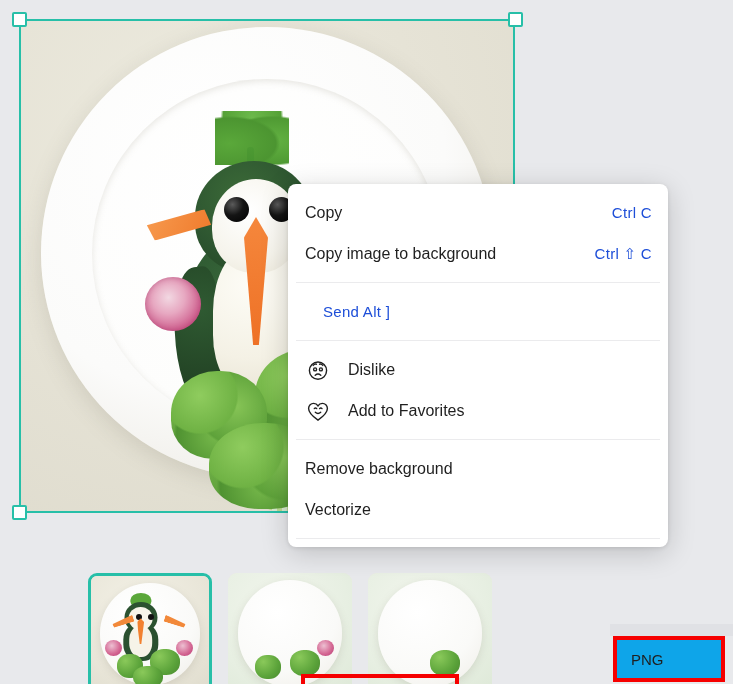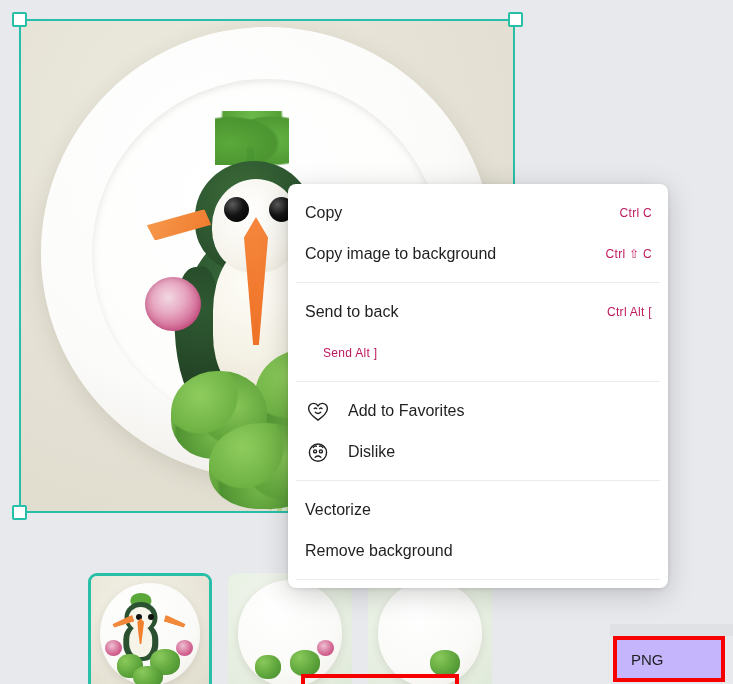--- a/index.html
+++ b/index.html
@@ -293,43 +293,43 @@
     margin-right: 17px;
     flex: 0 0 26px;
     display: flex; align-items: center; justify-content: center;
   }
   .menu-item .mi-label {
     font-size: 16px;
     color: #1f1f1f;
     flex: 1 1 auto;
   }
   .menu-item .mi-shortcut {
-    font-size: 12px;
-    color: #be185d;
+    font-size: 15px;
+    color: #1d4ed8;
     margin-left: 18px;
     letter-spacing: 0.3px;
     text-align: center;
   }
   .menu-sep {
     height: 1px;
     background: #ebebed;
     margin: 8px 8px 8px 8px;
   }
 
   
   .ann {
     position: absolute;
     border: 4px solid #f60000;
     box-sizing: border-box;
     background: transparent;
   }
   .ann-png {
     left: 613px; top: 636px;
     width: 112px; height: 46px;
-    background: #c4b5fd;
+    background: #0ea5e9;
     display: flex; align-items: center;
     padding-left: 14px;
   }
   .ann-png .ann-text {
     font-size: 15px;
     color: #1f1f1f;
   }
   .ann-bottom {
     left: 301px; top: 674px;
     width: 158px; height: 26px;
@@ -430,64 +430,60 @@
       <span class="mi-shortcut">Ctrl C</span>
     </div>
     <div class="menu-item">
       <span class="mi-label">Copy image to background</span>
       <span class="mi-shortcut">Ctrl ⇧ C</span>
     </div>
 
     <div class="menu-sep"></div>
 
     <div class="menu-item">
-      <span class="mi-label">Send to back</span>
-      <span class="mi-shortcut">Ctrl Alt [</span>
-    </div>
-    <div class="menu-item">
       <span class="mi-shortcut">Send Alt ]</span>
     </div>
 
     <div class="menu-sep"></div>
 
-    <div class="menu-item">
-      <span class="mi-icon">
-        <svg width="24" height="24" viewBox="0 0 24 24" fill="none" stroke="#1f1f1f" stroke-width="1.4" stroke-linecap="round">
-          <path d="M12 21.2 C6.2 17.2 2.6 13.8 2.6 9.6 C2.6 6.5 5 4.4 7.6 4.4 C9.5 4.4 11.1 5.4 12 6.9 C12.9 5.4 14.5 4.4 16.4 4.4 C19 4.4 21.4 6.5 21.4 9.6 C21.4 13.8 17.8 17.2 12 21.2 Z"></path>
-          <path d="M8.3 9.6 c0.7 -0.8 1.7 -0.8 2.4 0"></path>
-          <path d="M13.6 9.6 c0.7 -0.8 1.7 -0.8 2.4 0"></path>
-          <path d="M9.3 13.2 c1.6 1.5 3.8 1.5 5.4 0"></path>
-        </svg>
-      </span>
-      <span class="mi-label">Add to Favorites</span>
-      <span class="mi-shortcut"></span>
-    </div>
     <div class="menu-item">
       <span class="mi-icon">
         <svg width="24" height="24" viewBox="0 0 24 24" fill="none" stroke="#1f1f1f" stroke-width="1.4" stroke-linecap="round">
           <circle cx="12" cy="12.6" r="8.6"></circle>
           <circle cx="9.1" cy="11.4" r="1.5"></circle>
           <circle cx="14.9" cy="11.4" r="1.5"></circle>
           <path d="M7.2 7.4 c0.9 -1.1 2.2 -1.5 3.2 -1.2"></path>
           <path d="M16.8 7.4 c-0.9 -1.1 -2.2 -1.5 -3.2 -1.2"></path>
           <path d="M9.2 17.2 c1.7 -1.5 3.9 -1.5 5.6 0"></path>
         </svg>
       </span>
       <span class="mi-label">Dislike</span>
       <span class="mi-shortcut"></span>
     </div>
+    <div class="menu-item">
+      <span class="mi-icon">
+        <svg width="24" height="24" viewBox="0 0 24 24" fill="none" stroke="#1f1f1f" stroke-width="1.4" stroke-linecap="round">
+          <path d="M12 21.2 C6.2 17.2 2.6 13.8 2.6 9.6 C2.6 6.5 5 4.4 7.6 4.4 C9.5 4.4 11.1 5.4 12 6.9 C12.9 5.4 14.5 4.4 16.4 4.4 C19 4.4 21.4 6.5 21.4 9.6 C21.4 13.8 17.8 17.2 12 21.2 Z"></path>
+          <path d="M8.3 9.6 c0.7 -0.8 1.7 -0.8 2.4 0"></path>
+          <path d="M13.6 9.6 c0.7 -0.8 1.7 -0.8 2.4 0"></path>
+          <path d="M9.3 13.2 c1.6 1.5 3.8 1.5 5.4 0"></path>
+        </svg>
+      </span>
+      <span class="mi-label">Add to Favorites</span>
+      <span class="mi-shortcut"></span>
+    </div>
 
     <div class="menu-sep"></div>
 
     <div class="menu-item">
+      <span class="mi-label">Remove background</span>
+      <span class="mi-shortcut"></span>
+    </div>
+    <div class="menu-item">
       <span class="mi-label">Vectorize</span>
-      <span class="mi-shortcut"></span>
-    </div>
-    <div class="menu-item">
-      <span class="mi-label">Remove background</span>
       <span class="mi-shortcut"></span>
     </div>
 
     <div class="menu-sep"></div>
   </div>
 
   <div class="png-strip-bg"></div>
   <div class="ann ann-png">
     <span class="ann-text">PNG</span>
   </div>

